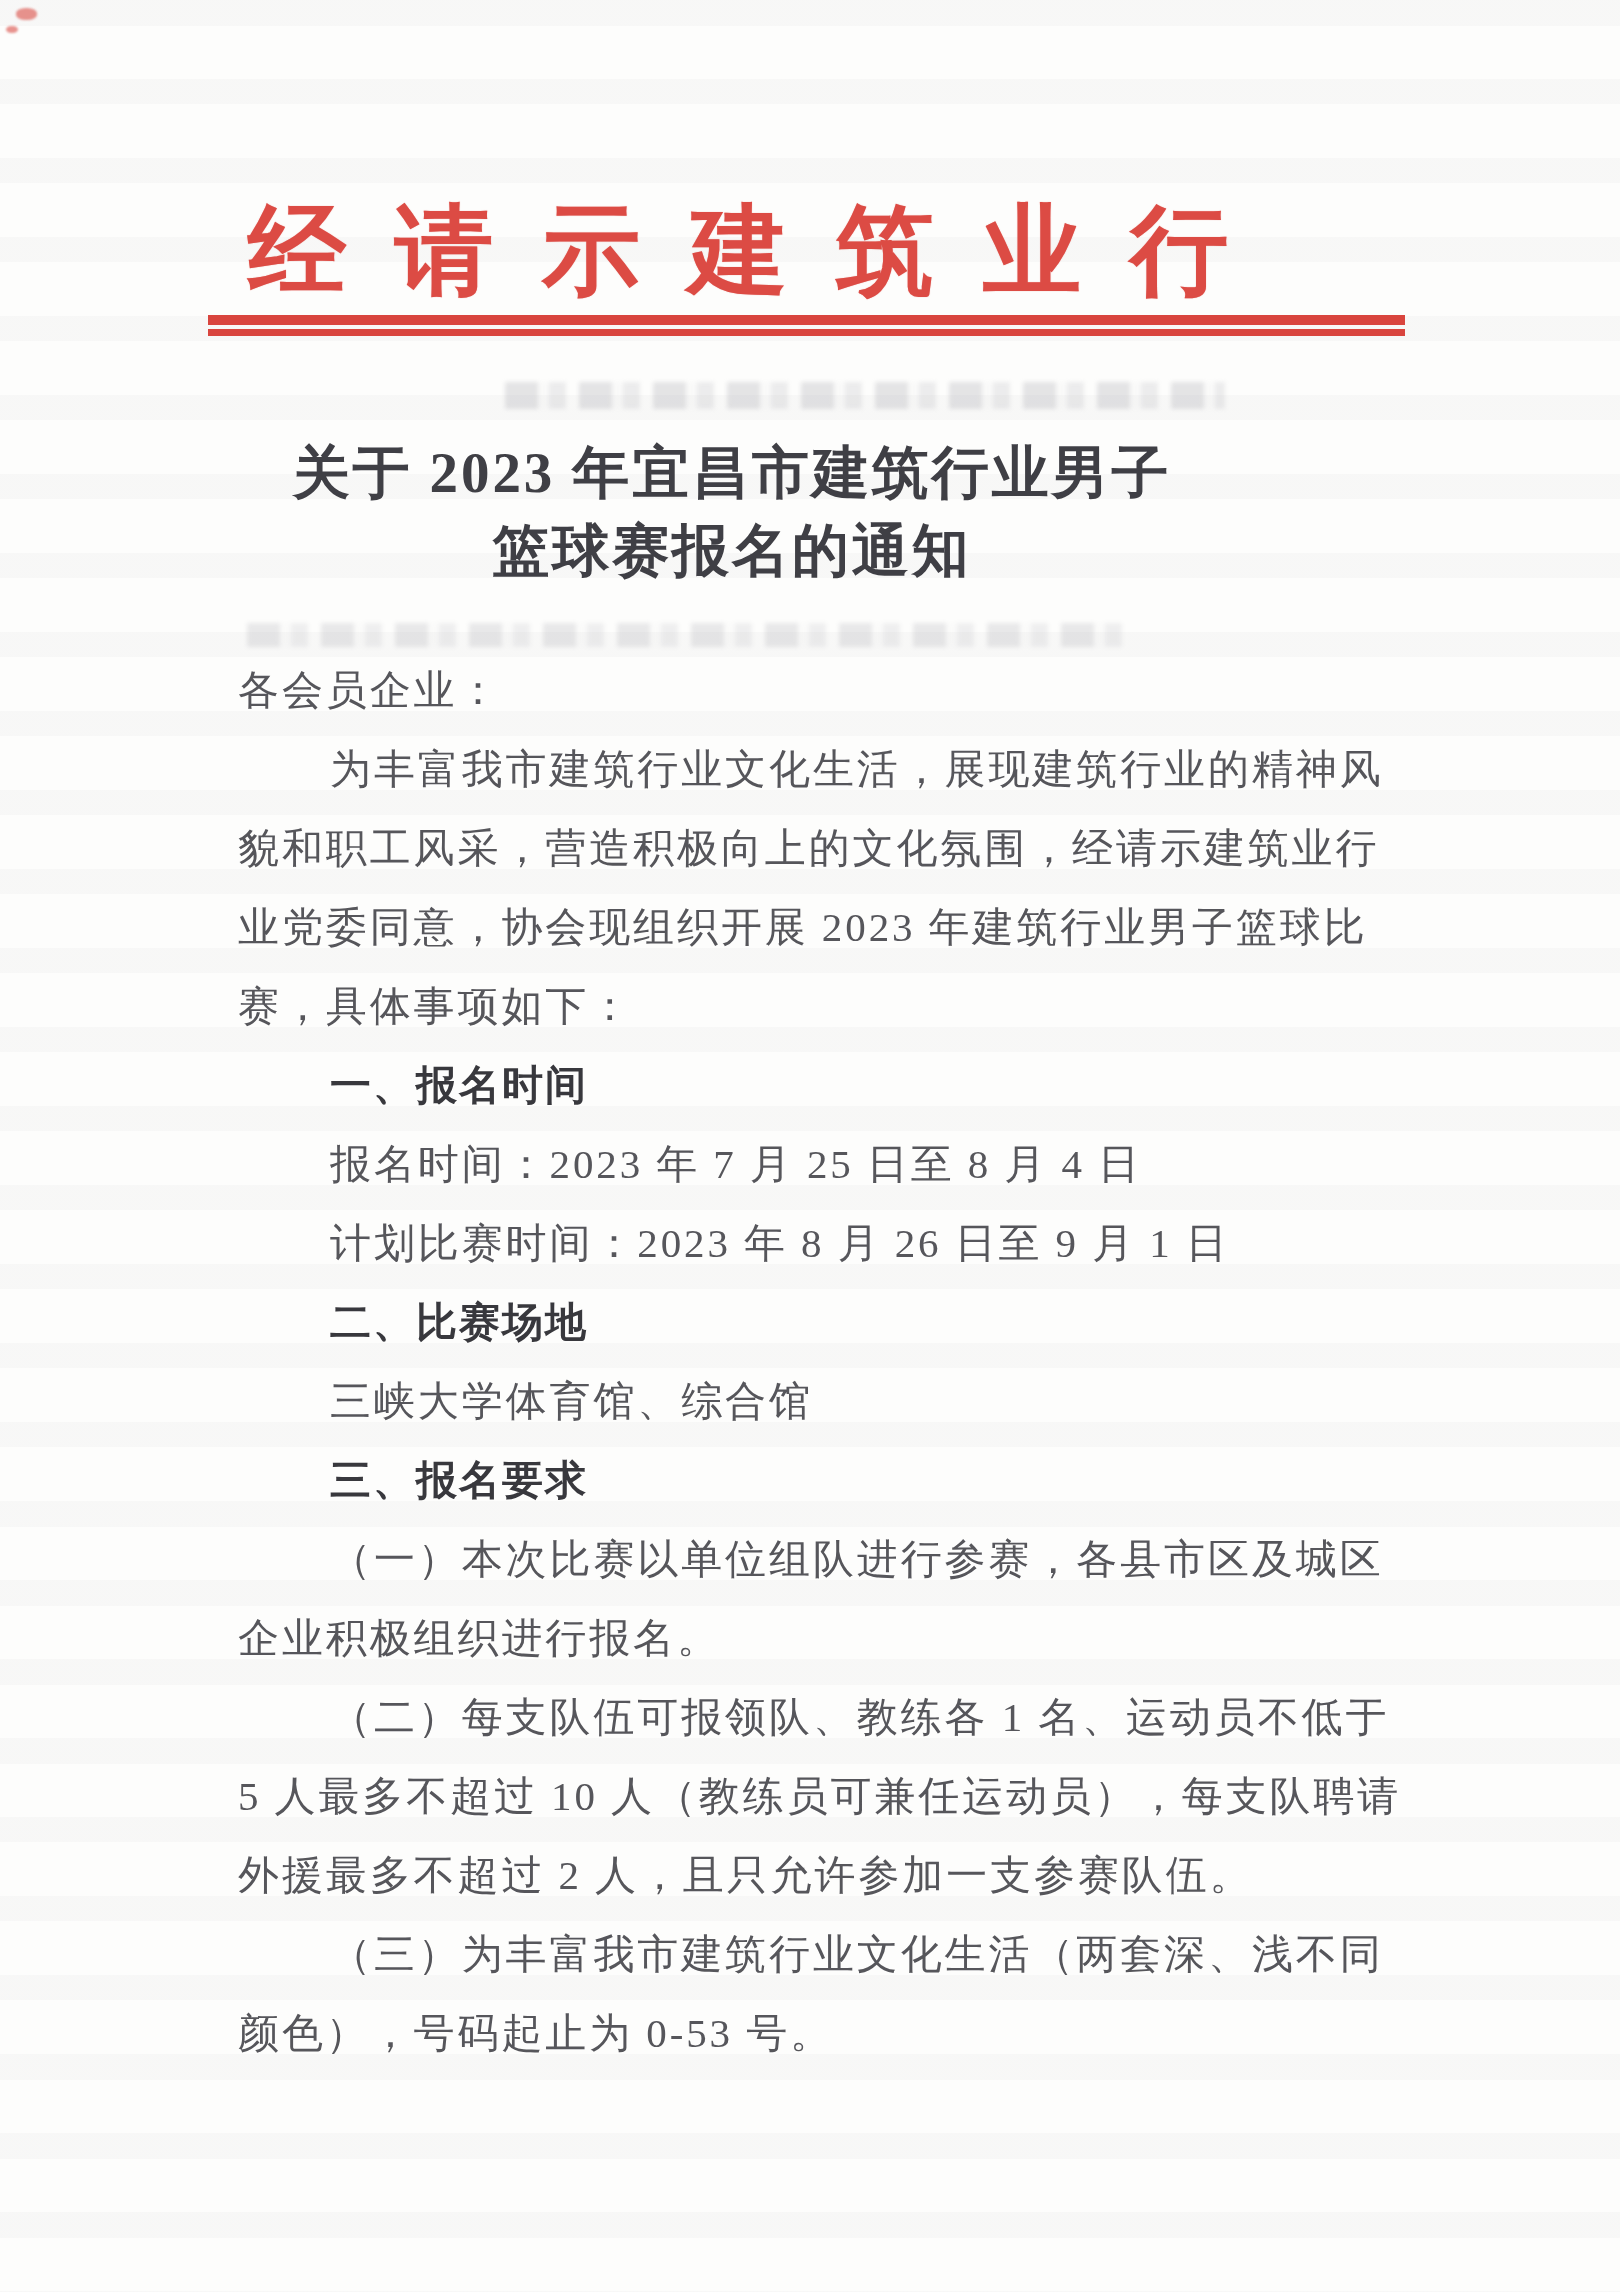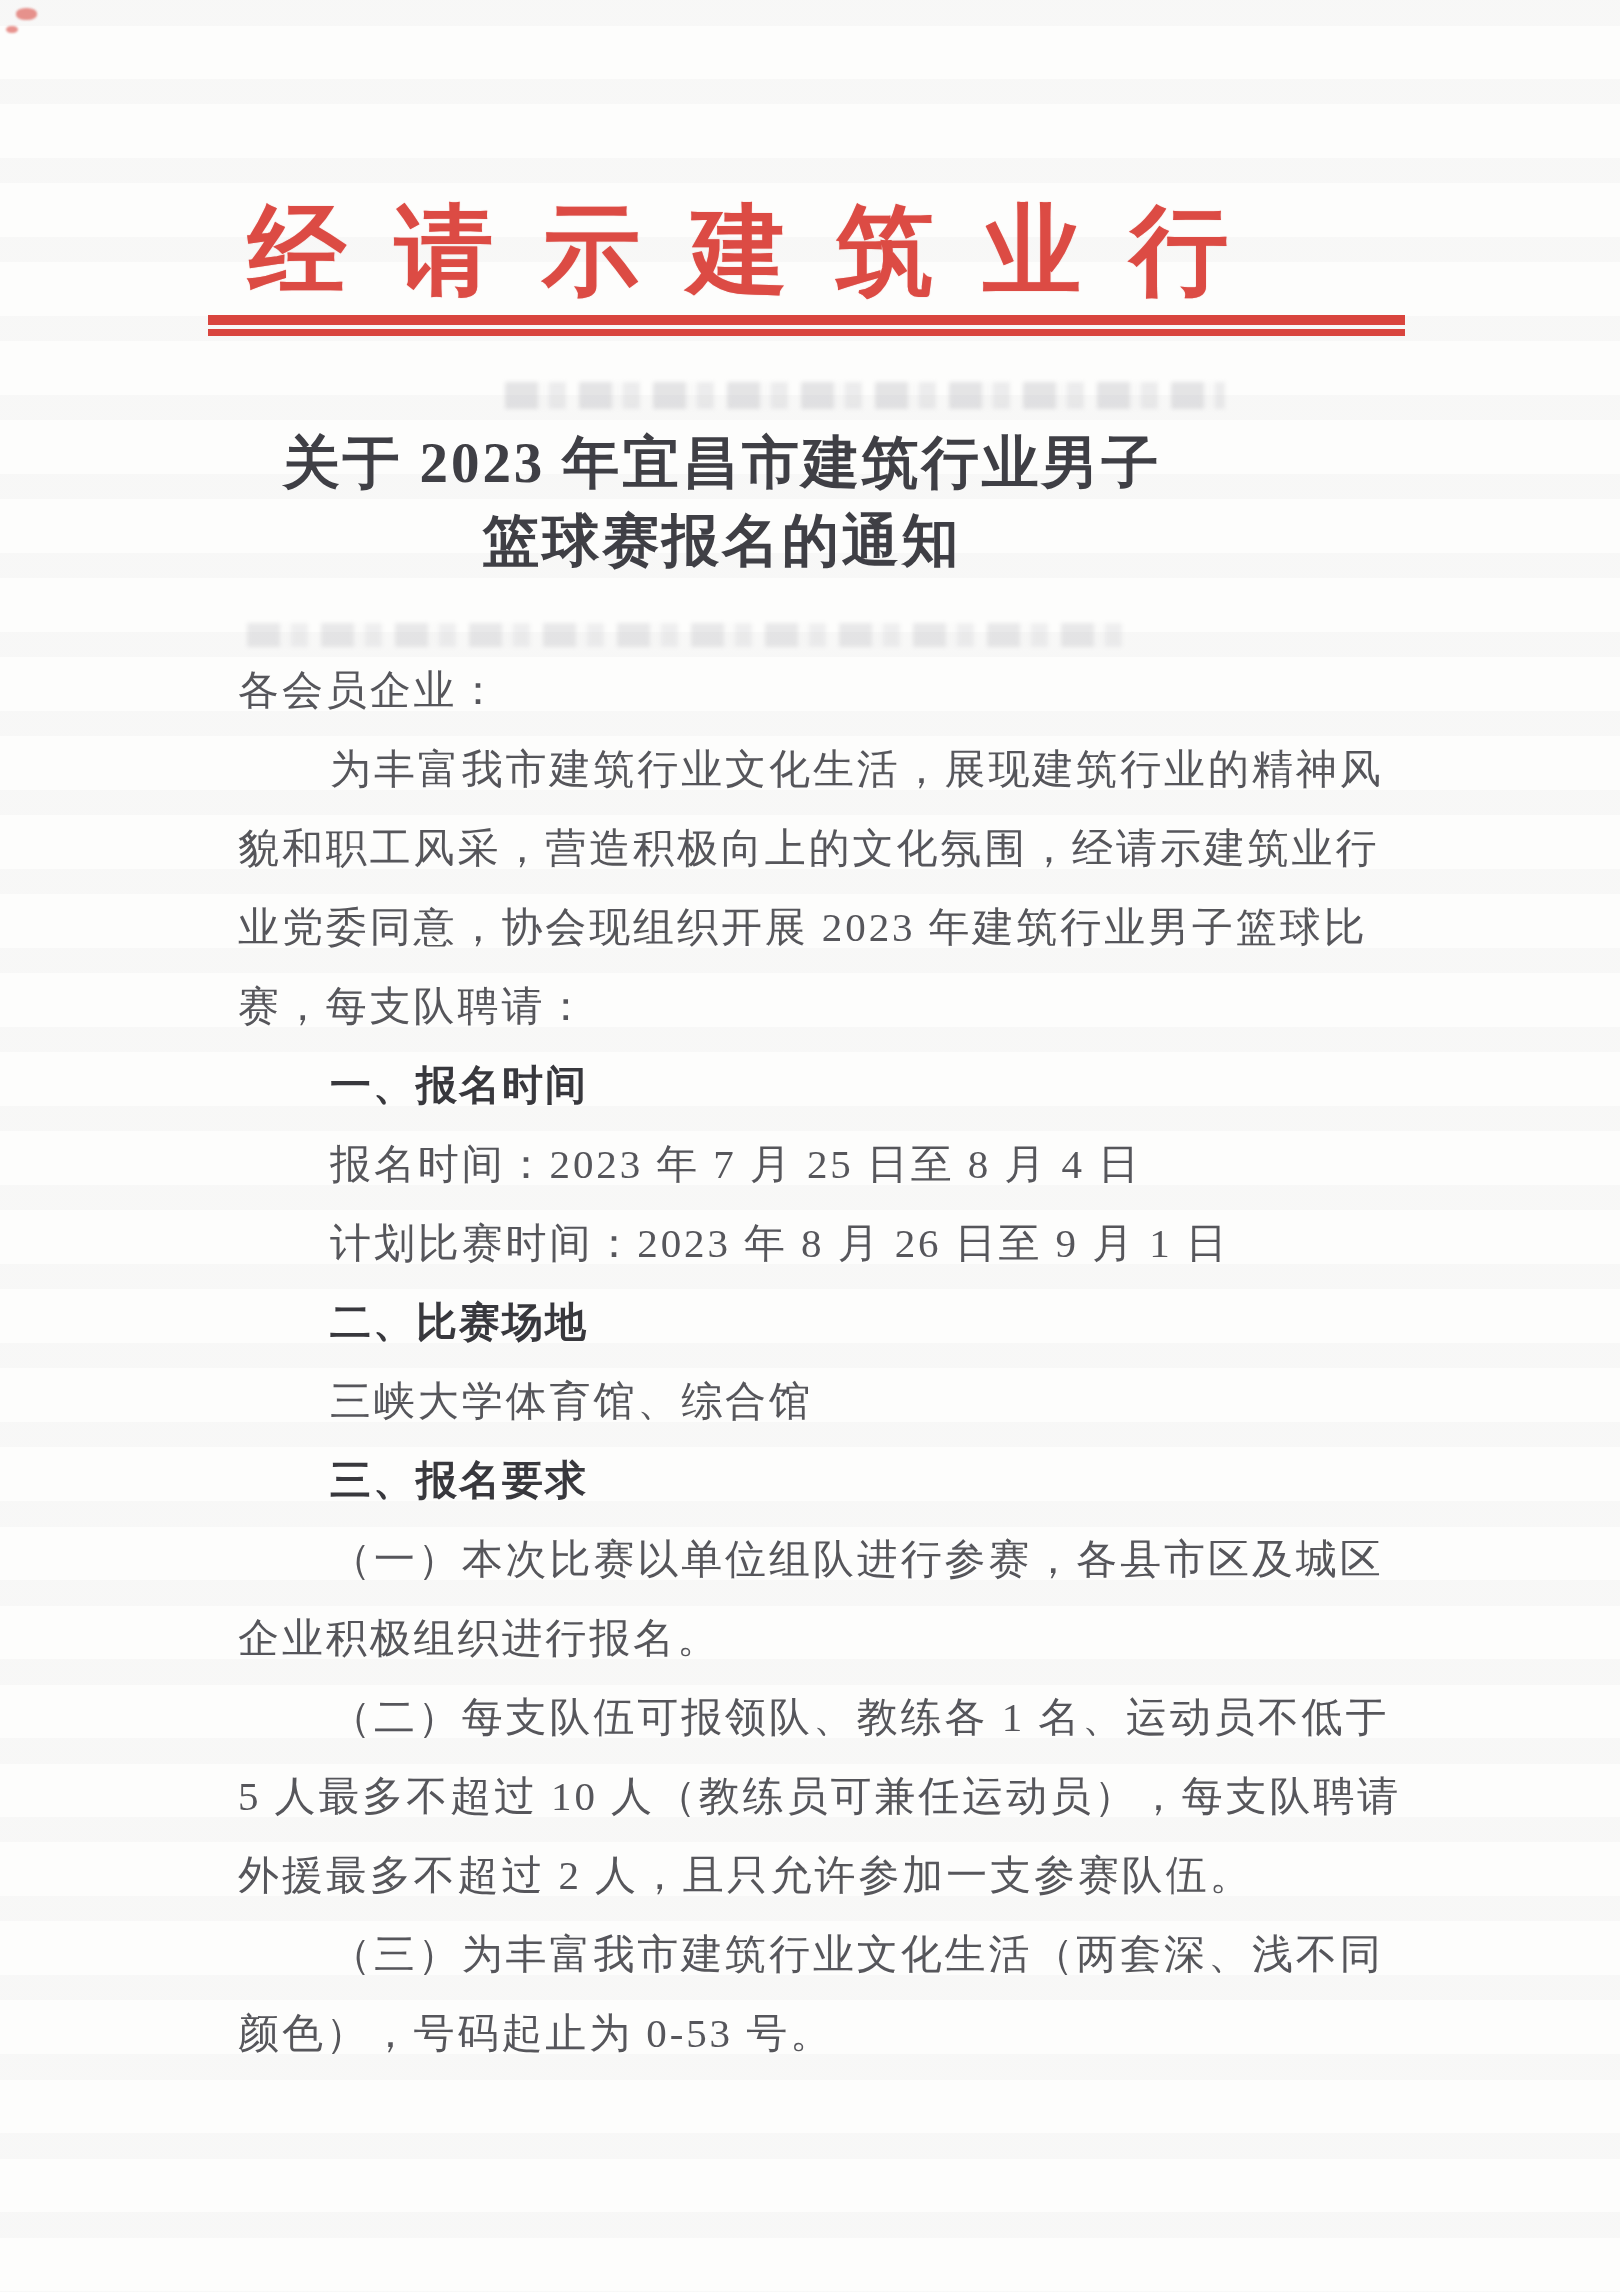--- a/index.html
+++ b/index.html
@@ -42,21 +42,21 @@
     text-shadow:0 0 1px rgba(220,75,68,.55);
   }
   .rule{position:absolute;left:208px;width:1197px;background:var(--red-line);}
   .rule-thick{top:315px;height:9.8px;}
   .rule-thin{top:329px;height:6.9px;}
 
   
   .doc-title{
     position:absolute;
     top:420px;left:0;width:1436px;
-    margin:4px;
+    margin:14px;
     text-align:center;
     font-size:57px;line-height:78px;
     font-weight:700;
     letter-spacing:2.9px;
     color:var(--title-ink);
     font-family:"Liberation Serif", serif;
   }
   .doc-title .t-line{display:block;}
 
   
@@ -118,21 +118,21 @@
   <h1 class="doc-title">
     <span class="t-line">关于 2023 年宜昌市建筑行业男子</span>
     <span class="t-line">篮球赛报名的通知</span>
   </h1>
 
   <main class="body-text">
     <p>各会员企业：</p>
     <p class="ind">为丰富我市建筑行业文化生活，展现建筑行业的精神风</p>
     <p>貌和职工风采，营造积极向上的文化氛围，经请示建筑业行</p>
     <p>业党委同意，协会现组织开展 2023 年建筑行业男子篮球比</p>
-    <p>赛，每支队聘请：</p>
+    <p>赛，具体事项如下：</p>
 
     <p class="ind hd">一、报名时间</p>
     <p class="ind">报名时间：2023 年 7 月 25 日至 8 月 4 日</p>
     <p class="ind">计划比赛时间：2023 年 8 月 26 日至 9 月 1 日</p>
 
     <p class="ind hd">二、比赛场地</p>
     <p class="ind">三峡大学体育馆、综合馆</p>
 
     <p class="ind hd">三、报名要求</p>
     <p class="ind">（一）本次比赛以单位组队进行参赛，各县市区及城区</p>

